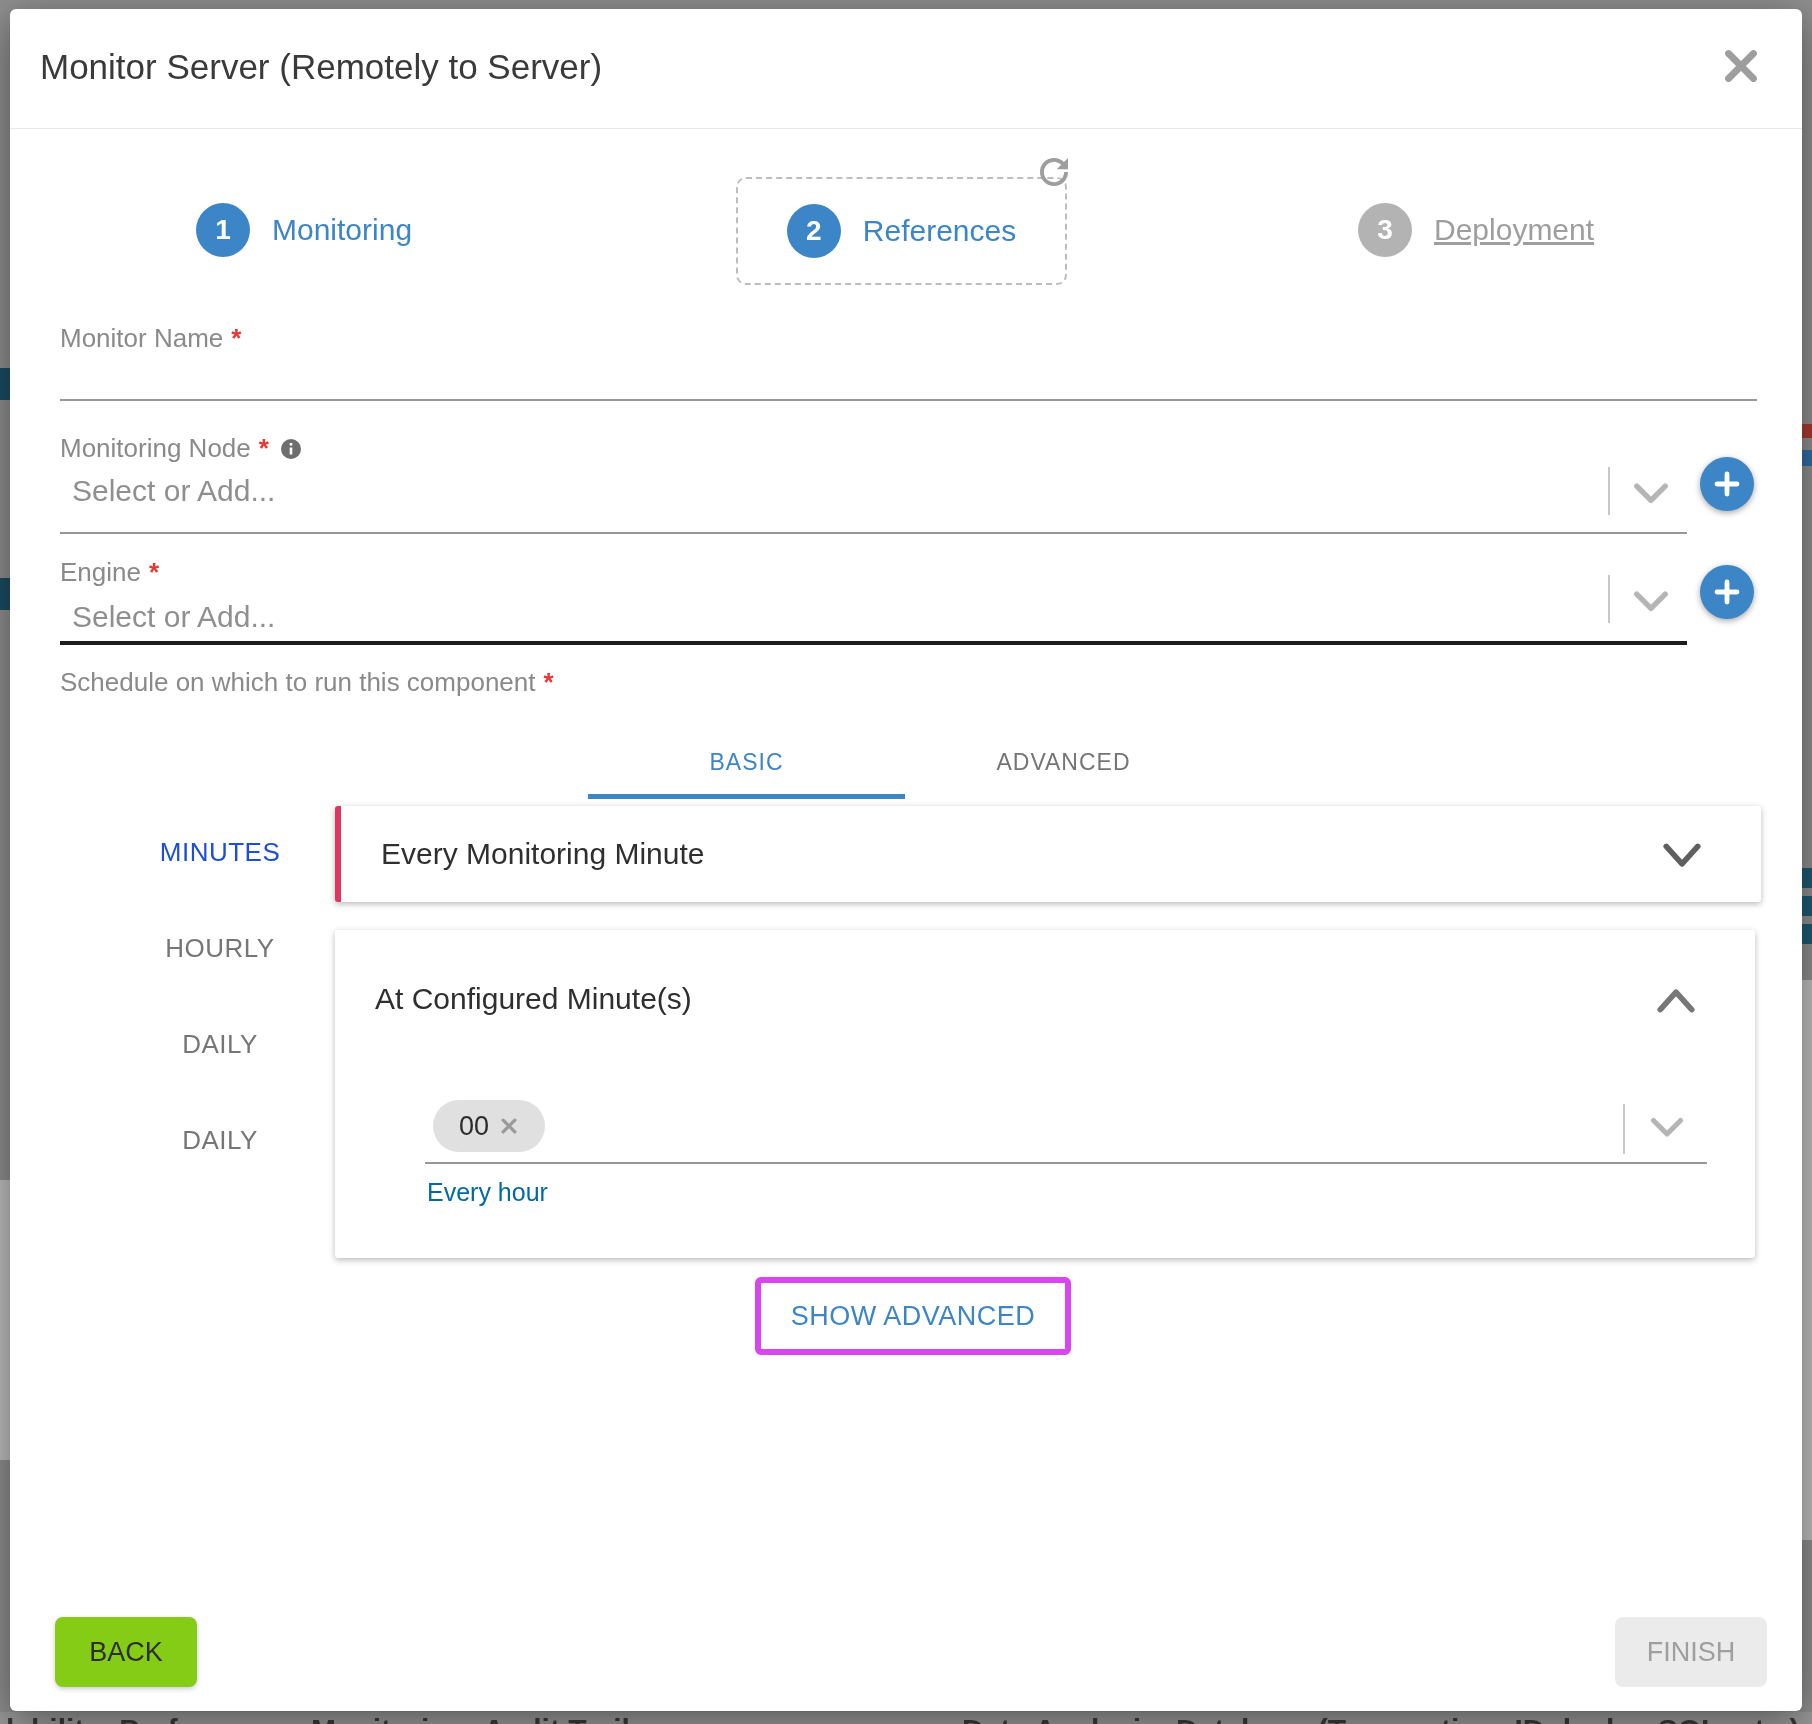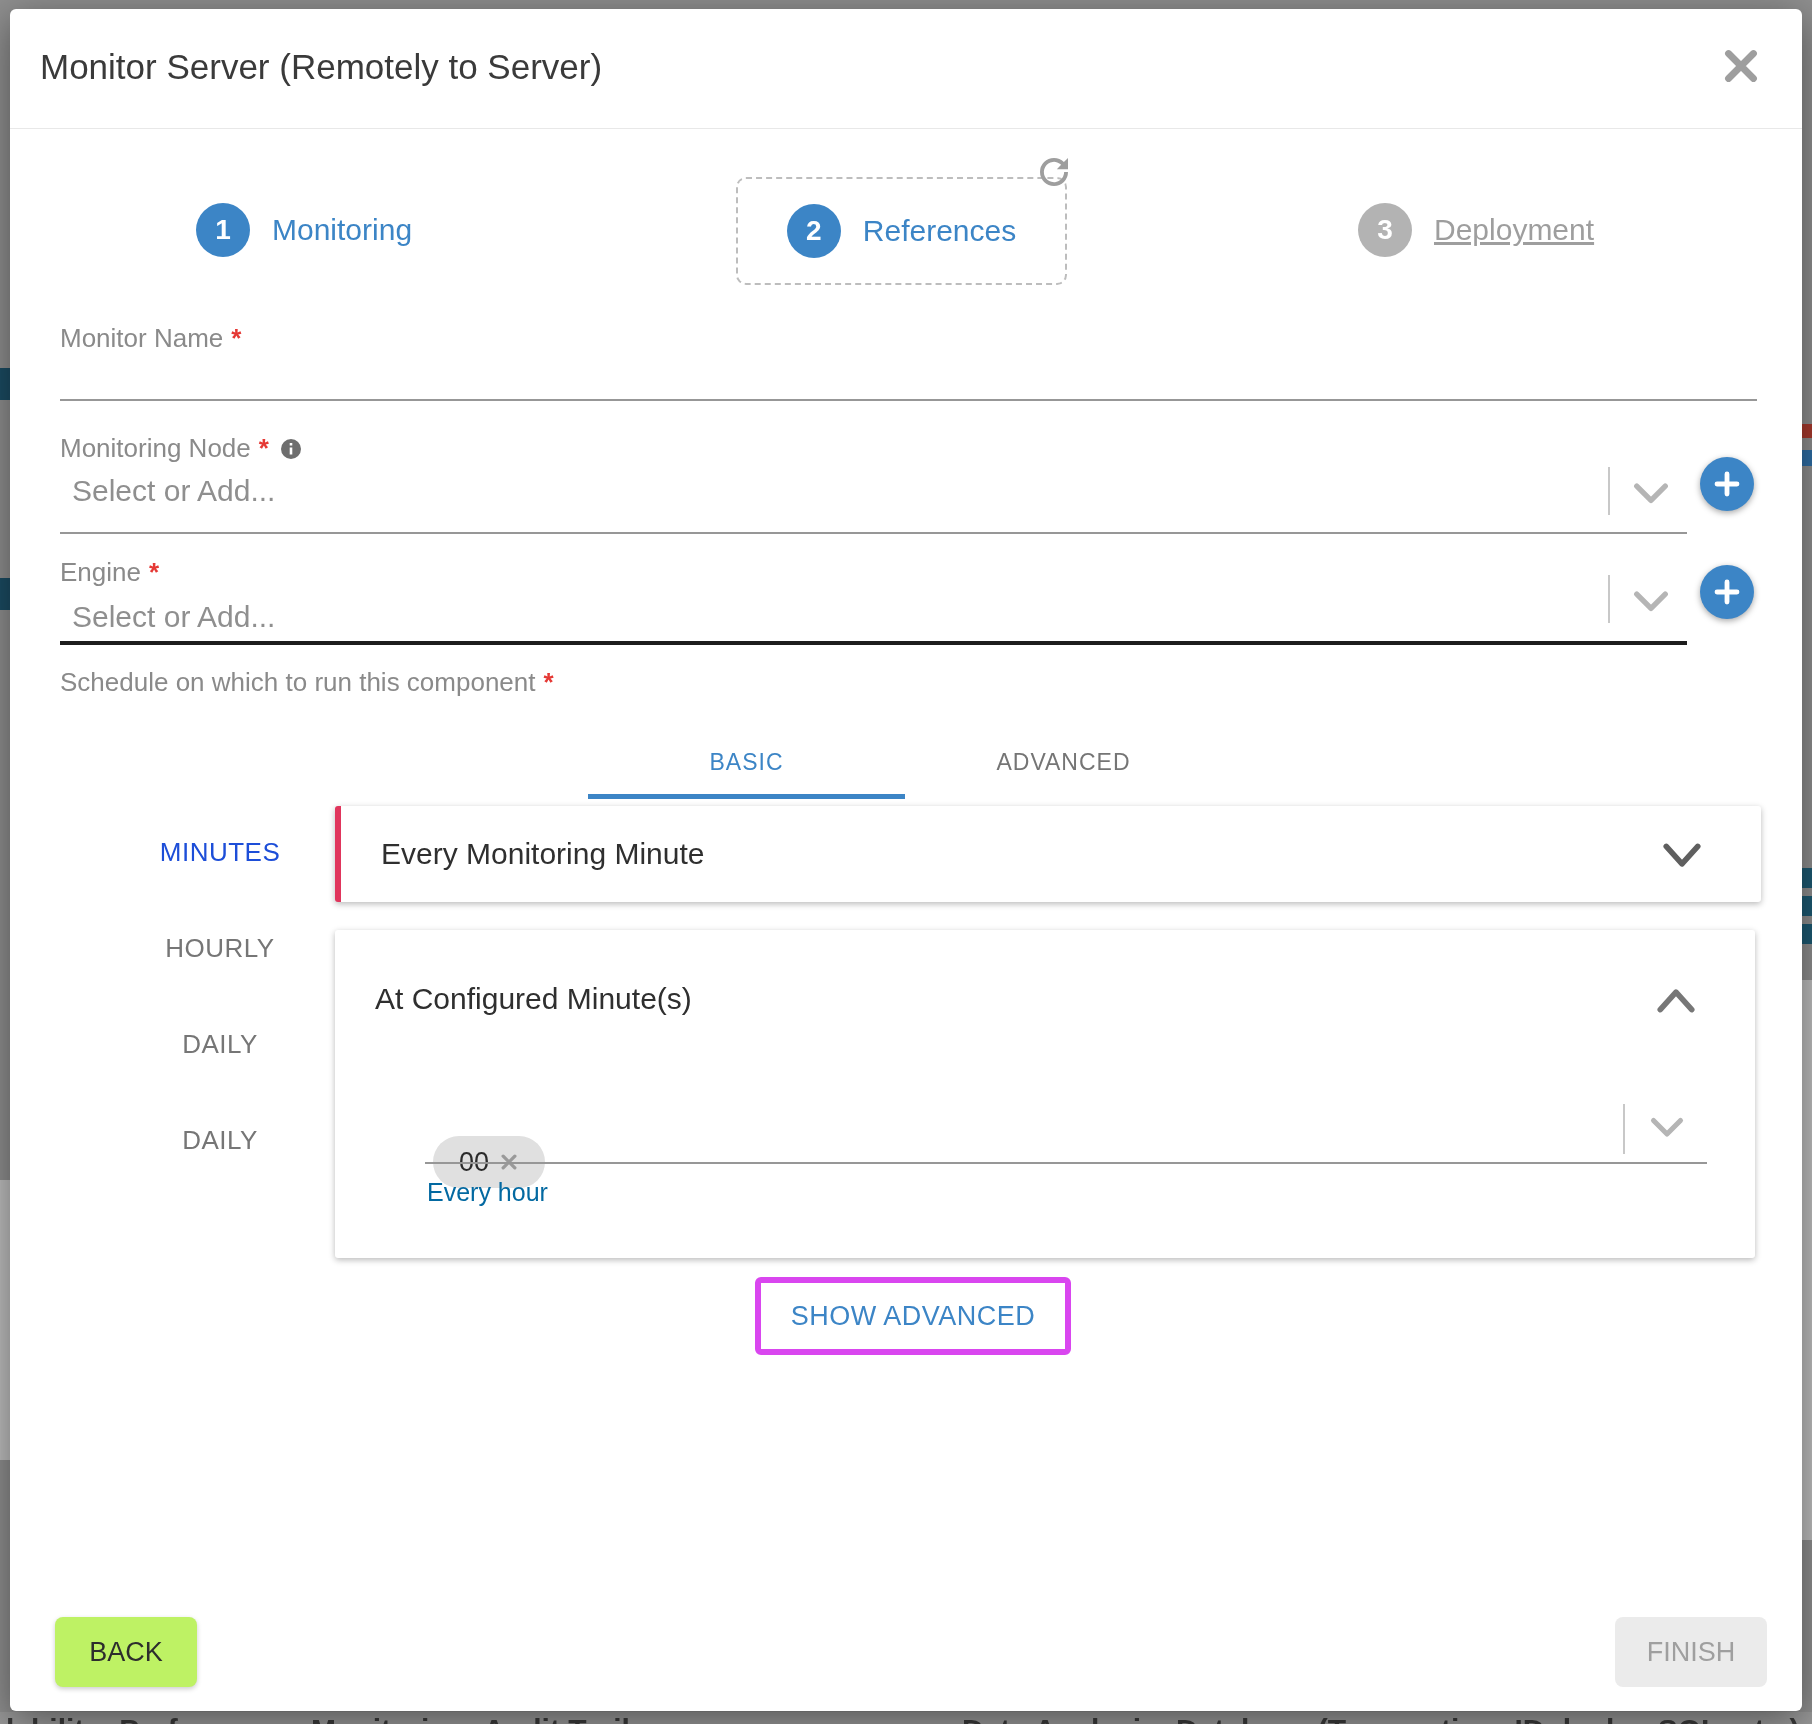--- a/index.html
+++ b/index.html
@@ -61,32 +61,32 @@
   
   .freq-item{position:absolute;left:90px;width:240px;text-align:center;font-size:26px;
     letter-spacing:.5px;color:#767676;cursor:pointer;white-space:nowrap;}
   .freq-item.active{color:#1d4ed8;}
   .card{position:absolute;left:325px;width:1420px;background:#fff;border-radius:3px;
     box-shadow:0 2px 6px rgba(0,0,0,.28);}
   .card.accent{border-left:6px solid #e0355c;}
   .card-title{position:absolute;left:40px;font-size:30px;color:#2f2f2f;white-space:nowrap;}
   .card-chevron{position:absolute;right:58px;width:42px;height:30px;}
   .chip{position:absolute;height:52px;border-radius:26px;background:#e0e0e0;
-    display:flex;align-items:center;justify-content:center;gap:10px;padding:0 26px;margin-top:36px;}
+    display:flex;align-items:center;justify-content:center;gap:10px;padding:0 26px;}
   .chip-text{font-size:27px;color:#2b2b2b;}
   .chip-x{width:20px;height:20px;cursor:pointer;}
   .hint{position:absolute;font-size:25px;color:#0369a1;text-align:center;}
   .show-adv{position:absolute;left:745px;top:1268px;width:304px;height:66px;background:#fff;
     border:6px solid #d946ef;border-radius:6px;color:#3c85c6;font-size:27px;letter-spacing:.5px;
     display:flex;align-items:center;justify-content:center;cursor:pointer;white-space:nowrap;}
 
   
   .btn{position:absolute;top:1608px;height:70px;border-radius:8px;display:flex;align-items:center;
     justify-content:center;font-size:27px;cursor:pointer;}
-  .btn.back{left:45px;width:142px;background:#bef264;color:#2d2d2d;box-shadow:0 2px 5px rgba(0,0,0,.2);}
+  .btn.back{left:45px;width:142px;background:#84cc16;color:#2d2d2d;box-shadow:0 2px 5px rgba(0,0,0,.2);}
   .btn.finish{left:1605px;width:152px;background:#ebebeb;color:#9f9f9f;}
 </style>
 </head>
 <body>
 
 <div class="edge-strip left">
   <div class="frag" style="top:368px;height:32px;background:#1b4c63;"></div>
   <div class="frag" style="top:578px;height:32px;background:#1b4c63;"></div>
   <div class="frag" style="top:1180px;height:280px;background:#bfbfbf;"></div>
 </div>

